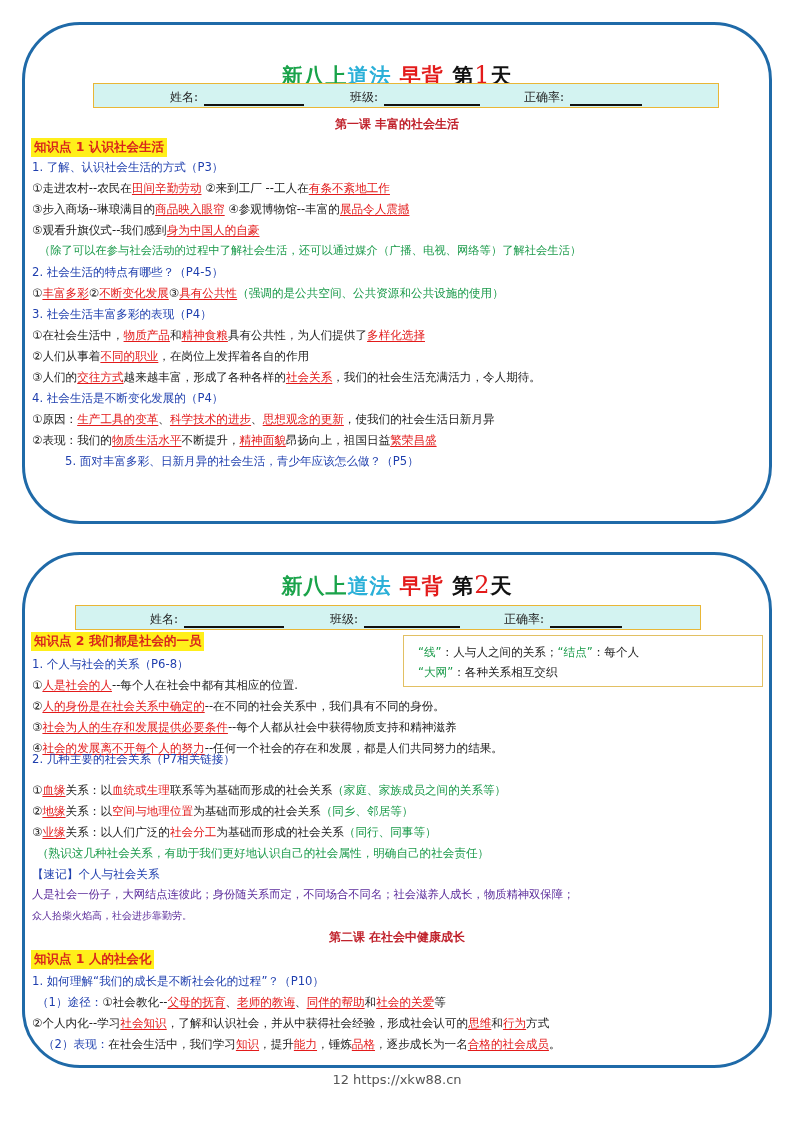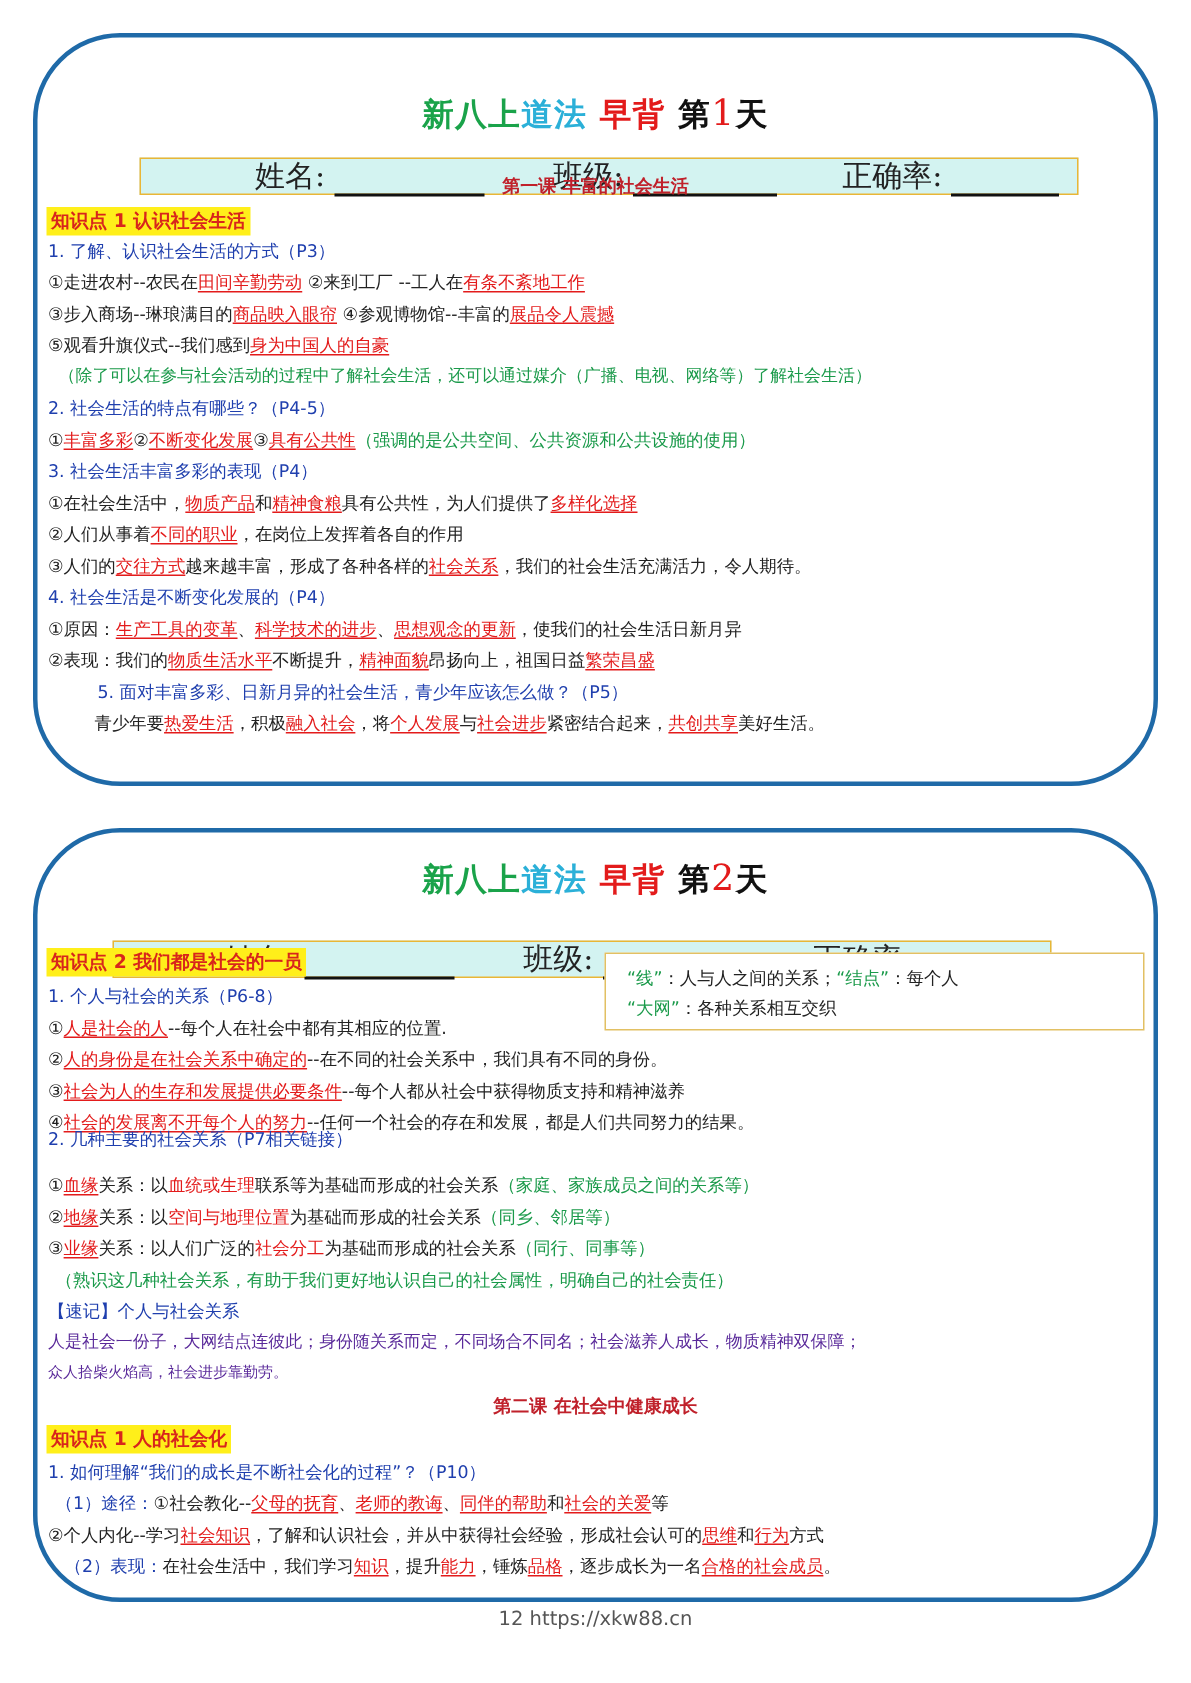--- a/index.html
+++ b/index.html
@@ -10,21 +10,21 @@
   #card1 { top:22px; height:502px; }
   #card2 { top:552px; height:516px; }
   .title { position:absolute; left:0; right:0; text-align:center; font-size:21px; font-weight:bold;
            font-family: "DejaVu Sans", sans-serif; letter-spacing:1px; }
   .title .t-green { color:#1aa34a; }
   .title .t-blue { color:#2bb0d8; }
   .title .t-red { color:#e31b1b; }
   .title .t-black { color:#111; }
   .title .t-day { color:#e31b1b; font-family:"DejaVu Serif", serif; font-weight:normal; font-size:24px; }
   .namebar { position:absolute; height:25px; background:#d3f3f1; border:1px solid #e9b636;
-             display:flex; align-items:center; font-family:"DejaVu Serif", serif; font-size:20px; color:#222; box-sizing:border-box;margin-top:22px; }
+             display:flex; align-items:center; font-family:"DejaVu Serif", serif; font-size:12px; color:#222; box-sizing:border-box; }
   .namebar .fld { display:flex; align-items:flex-end; }
   .namebar .blank { display:inline-block; border-bottom:2px solid #111; height:18px; margin-left:6px; }
   .lesson { position:absolute; left:0; right:0; text-align:center; color:#c0212b; font-size:12px; font-weight:bold; }
   .kp { position:absolute; left:6px; background:#ffef1a; color:#d8251c; font-size:12.5px; font-weight:bold; padding:1px 3px; }
   .line { position:absolute; left:7px; font-size:11.6px; white-space:nowrap; line-height:16px; }
   .blue { color:#1f3fae; }
   .green { color:#1a9a4a; }
   .purple { color:#5a2a9a; }
   .red { color:#e31b1b; }
   .u { color:#e31b1b; text-decoration:underline; text-underline-offset:2px; }
@@ -70,21 +70,20 @@
   <div class="line blue" style="top:239px;">2. 社会生活的特点有哪些？（P4-5）</div>
   <div class="line dark" style="top:260px;"><span>①</span><span class="u">丰富多彩</span><span>②</span><span class="u">不断变化发展</span><span>③</span><span class="u">具有公共性</span><span class="green">（强调的是公共空间、公共资源和公共设施的使用）</span></div>
   <div class="line blue" style="top:281px;">3. 社会生活丰富多彩的表现（P4）</div>
   <div class="line dark" style="top:302px;"><span>①在社会生活中，</span><span class="u">物质产品</span><span>和</span><span class="u">精神食粮</span><span>具有公共性，为人们提供了</span><span class="u">多样化选择</span></div>
   <div class="line dark" style="top:323px;"><span>②人们从事着</span><span class="u">不同的职业</span><span>，在岗位上发挥着各自的作用</span></div>
   <div class="line dark" style="top:344px;"><span>③人们的</span><span class="u">交往方式</span><span>越来越丰富，形成了各种各样的</span><span class="u">社会关系</span><span>，我们的社会生活充满活力，令人期待。</span></div>
   <div class="line blue" style="top:365px;">4. 社会生活是不断变化发展的（P4）</div>
   <div class="line dark" style="top:386px;"><span>①原因：</span><span class="u">生产工具的变革</span><span>、</span><span class="u">科学技术的进步</span><span>、</span><span class="u">思想观念的更新</span><span>，使我们的社会生活日新月异</span></div>
   <div class="line dark" style="top:407px;"><span>②表现：我们的</span><span class="u">物质生活水平</span><span>不断提升，</span><span class="u">精神面貌</span><span>昂扬向上，祖国日益</span><span class="u">繁荣昌盛</span></div>
   <div class="line blue" style="top:428px; left:20px;margin-left:20px;">5. 面对丰富多彩、日新月异的社会生活，青少年应该怎么做？（P5）</div>
-  <div class="line dark" style="top:449px; left:38px;"><span>青少年要</span><span class="u">热爱生活</span><span>，积极</span><span class="u">融入社会</span><span>，将</span><span class="u">个人发展</span><span>与</span><span class="u">社会进步</span><span>紧密结合起来，</span><span class="u">共创共享</span><span>美好生活。</span></div>
 </div>
 
 <div class="card" id="card2">
   <div class="title" style="top:16px;">
     <span class="t-green">新八上</span><span class="t-blue">道法</span>
     <span class="t-red">早背</span>
     <span class="t-black">第</span><span class="t-day">2</span><span class="t-black">天</span>
   </div>
 
   <div class="namebar" style="left:50px; top:50px; width:626px;">

